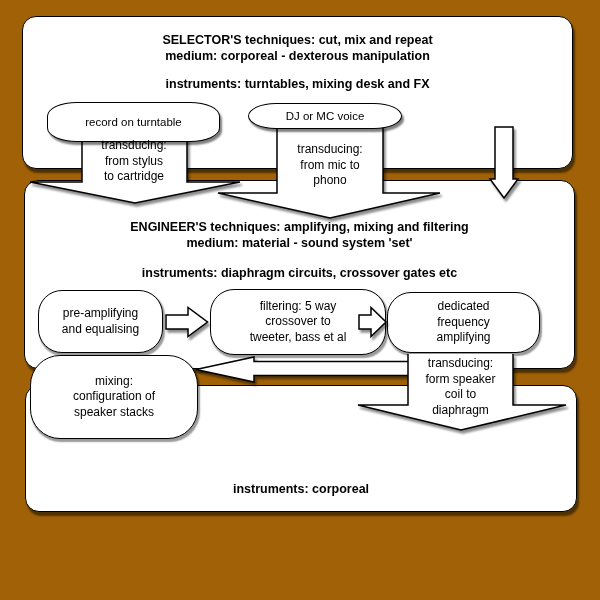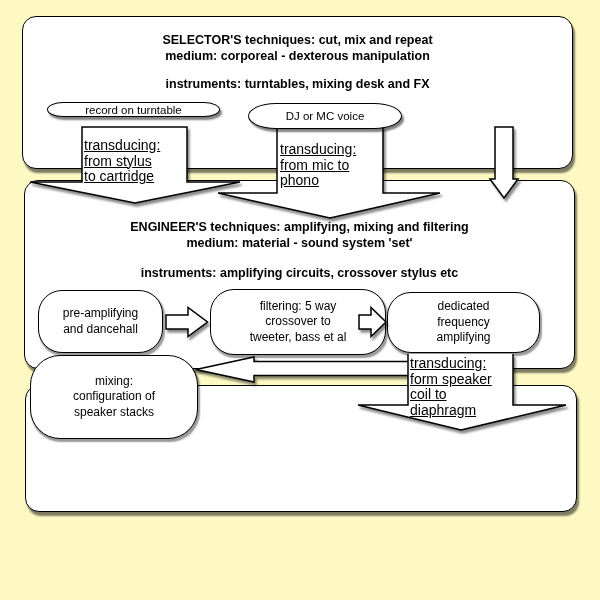--- a/index.html
+++ b/index.html
@@ -1,17 +1,17 @@
 <!DOCTYPE html>
 <html><head>
 <meta charset="utf-8">
 <style>
   html,body { margin:0; padding:0; background:#fff; }
   #canvas {
-    position:relative; width:600px; height:600px; background:#fef9c3;
+    position:relative; width:600px; height:600px; background:#a16207;
     font-family:"Liberation Sans", sans-serif; color:#000; overflow:hidden;
   }
   .panel {
     position:absolute; box-sizing:border-box; background:#fff;
     border:1.5px solid #000; border-radius:14px;
     box-shadow:2px 4px 2px rgba(0,0,0,0.5);
     z-index:1;
   }
   .hdr {
     position:absolute; text-align:center; font-weight:bold;
@@ -30,22 +30,22 @@
     border-radius:24px; font-size:12px; line-height:15.5px;
     box-shadow:1.5px 2.5px 1.5px rgba(0,0,0,0.4);
   }
   #box-mixing { border-radius:30px; }
   svg.layer { position:absolute; left:0; top:0; }
   #svg-top { z-index:2; }
   #svg-bot { z-index:4; }
   .arrow { fill:#ffffff; stroke:#000000; stroke-width:1.5;
            filter:drop-shadow(2px 3px 1px rgba(0,0,0,0.45)); }
   .alabel {
-    position:absolute; text-align:left; font-size:14px; line-height:15.5px;
-    white-space:pre-line; z-index:5;text-decoration:underline;
+    position:absolute; text-align:center; font-size:12px; line-height:15.5px;
+    white-space:pre-line; z-index:5;
   }
 </style>
 </head>
 <body>
 
 <div id="canvas">
 
   <div class="panel" style="left:22px; top:16px; width:551px; height:153px;"></div>
   <div class="panel" style="left:24px; top:180px; width:551px; height:189px;"></div>
   <div class="panel" style="left:25px; top:385px; width:552px; height:127px;"></div>
@@ -53,36 +53,36 @@
   <svg id="svg-top" class="layer" width="600" height="600">
     <polygon class="arrow" points="82,127 187,127 187,182 240,182 135,203 30,182 82,182"></polygon>
     <polygon class="arrow" points="277,127 383,127 383,193 440,193 330,218 218,193 277,193"></polygon>
     <polygon class="arrow" points="495,127 513,127 513,179 518,179 504,198 490,179 495,179"></polygon>
   </svg>
 
   <div class="hdr" style="left:22px; top:33px; width:551px;">SELECTOR'S techniques: cut, mix and repeat
 medium: corporeal - dexterous manipulation</div>
   <div class="hdr" style="left:22px; top:77px; width:551px;">instruments: turntables, mixing desk and FX</div>
 
-  <div class="node oval" style="left:47px; top:102px; width:173px; height:15px;text-align:center;">record on turntable</div>
+  <div class="node oval" style="left:47px; top:102px; width:173px; height:40px;text-align:center;">record on turntable</div>
   <div class="node oval" style="left:248px; top:103px; width:154px; height:26px;">DJ or MC voice</div>
 
   <div class="alabel" style="left:84px; top:138px; width:100px;">transducing:
 from stylus
 to cartridge</div>
   <div class="alabel" style="left:280px; top:142px; width:100px;">transducing:
 from mic to
 phono</div>
 
   <div class="hdr" style="left:24px; top:220px; width:551px;">ENGINEER'S techniques: amplifying, mixing and filtering
 medium: material - sound system 'set'</div>
-  <div class="hdr" style="left:24px; top:266px; width:551px;">instruments: amplifying circuits, crossover stylus etc</div>
+  <div class="hdr" style="left:24px; top:266px; width:551px;">instruments: diaphragm circuits, crossover gates etc</div>
 
   <div class="node rbox" style="left:38px; top:290px; width:125px; height:63px;">pre-amplifying
-and dancehall</div>
+and equalising</div>
   <div class="node rbox" style="left:210px; top:289px; width:176px; height:66px;">filtering: 5 way
 crossover to
 tweeter, bass et al</div>
   <div class="node rbox" style="left:387px; top:292px; width:153px; height:61px;">dedicated
 frequency
 amplifying</div>
   <div class="node rbox" id="box-mixing" style="left:30px; top:355px; width:168px; height:84px;">mixing:
 configuration of
 speaker stacks</div>
 
@@ -91,14 +91,15 @@
     <polygon class="arrow" points="359,315 371,315 371,307.5 386,322 371,336.5 371,329 359,329"></polygon>
     <path class="arrow" d="M410,361.5 L254,361.5 L254,357 L196,369.5 L254,382 L254,375.5 L410,375.5"></path>
     <path class="arrow" d="M408,354 L408,405 L358,405 L461,430 L566,405 L513,405 L513,354"></path>
   </svg>
 
   <div class="alabel" style="left:410px; top:356px; width:101px;">transducing:
 form speaker
 coil to
 diaphragm</div>
 
+  <div class="hdr" style="left:25px; top:482px; width:552px;">instruments: corporeal</div>
 
 </div>
 
 </body></html>

